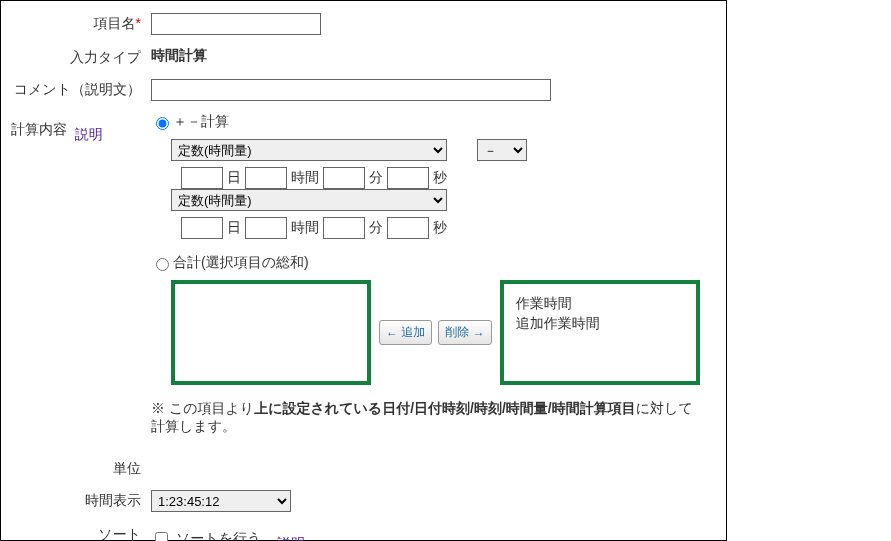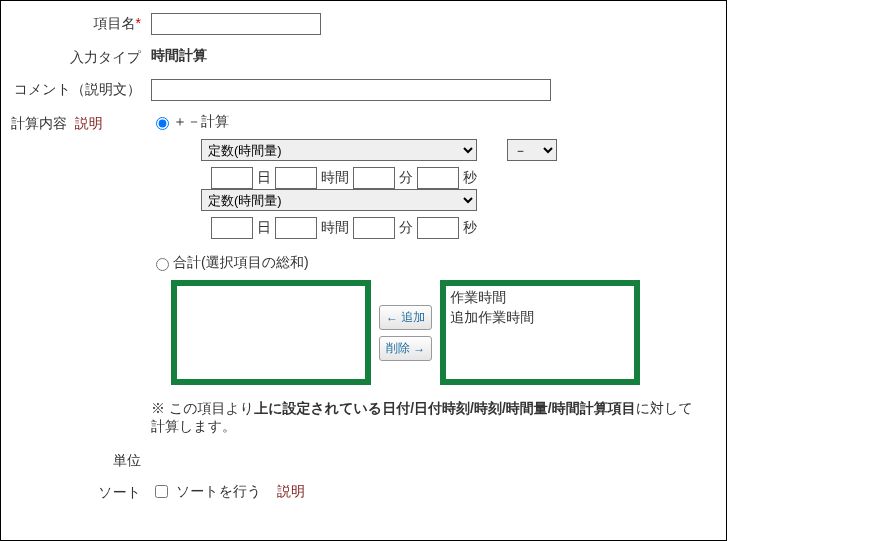--- a/index.html
+++ b/index.html
@@ -38,39 +38,39 @@
     .text-input {
       border: 1px solid #666;
       padding: 2px 4px;
       font-size: 14px;
       height: 22px;
     }
     .w170 { width: 170px; }
     .w400 { width: 400px; }
     .bold { font-weight: bold; }
     .link {
-      color: #7f1d1d;
+      color: #4c1d95;
       cursor: pointer;
+      margin-top: 11px;
     }
     .radio-row {
       display: flex;
       align-items: center;
       margin-bottom: 8px;
     }
     .radio-row input[type="radio"] { margin-right: 4px; }
     .calc-block {
       margin-left: 20px;
       margin-bottom: 15px;
     }
     .op-line {
       display: flex;
       align-items: center;
       gap: 0;
       flex-wrap: wrap;
-      margin-left: 30px;
     }
     .op-group {
       display: flex;
       flex-direction: column;
       gap: 6px;
     }
     select {
       border: 1px solid #666;
       font-size: 13px;
       padding: 1px 2px;
@@ -91,29 +91,29 @@
     }
     .sum-area {
       display: flex;
       align-items: center;
       gap: 8px;
       margin-left: 20px;
     }
     .listbox {
       width: 200px;
       height: 105px;
-      border: 6px solid #15803d;
-      padding: 2px;
+      border: 4px solid #15803d;
+      padding: 10px;
       overflow: auto;
       font-size: 14px;
     }
     .listbox-item { padding: 1px 2px; }
     .btn-col {
       display: flex;
-      flex-direction: column;
+      flex-direction: row;
       gap: 6px;
     }
     .small-btn {
       border: 1px solid #999;
       background: linear-gradient(#fefefe,#e5e5e5);
       border-radius: 3px;
       padding: 3px 6px;
       font-size: 12px;
       color: #1c6ba0;
       cursor: pointer;
@@ -236,26 +236,36 @@
         </div>
       </div>
 
       <div class="note">
         <span>※ この項目より</span><span class="bold-part">上に設定されている日付/日付時刻/時刻/時間量/時間計算項目</span><span>に対して計算します。</span>
       </div>
 
     </div>
   </div>
 
-  <div class="row" style="margin-top:12px;flex-direction:column;">
+  <div class="row" style="margin-top:20px;flex-direction:column;">
     <div class="label-col">
       <span>単位</span>
     </div>
   </div>
 
+  <div class="row">
+    <div class="label-col">
+      <span>時間表示</span>
+    </div>
+    <div class="value-col">
+      <select style="width:140px;">
+        <option>1:23:45:12</option>
+      </select>
+    </div>
+  </div>
 
   <div class="row">
     <div class="label-col">
       <span>ソート</span>
     </div>
     <div class="value-col inline">
       <input type="checkbox" style="">
       <span>ソートを行う</span>
       &nbsp;&nbsp;
       <span class="link">説明</span>

